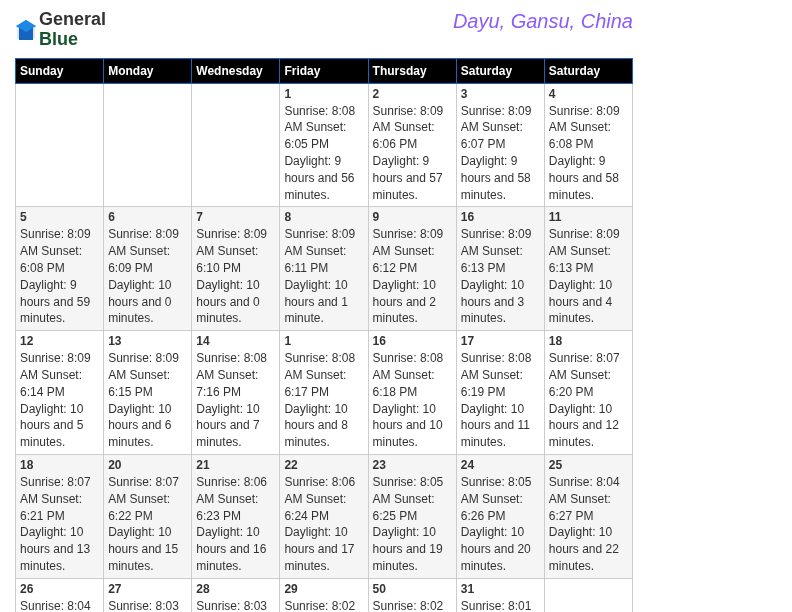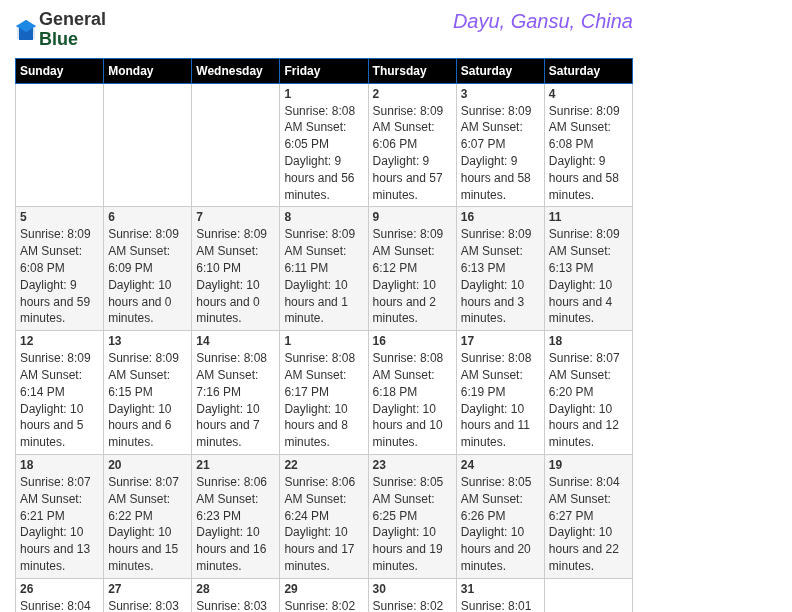--- a/index.html
+++ b/index.html
@@ -301,21 +301,21 @@
 and 19 minutes.</div>
           </td>
           <td>
             <span class="day-number">24</span>
             <div class="day-info">Sunrise: 8:05 AM
 Sunset: 6:26 PM
 Daylight: 10 hours
 and 20 minutes.</div>
           </td>
           <td>
-            <span class="day-number">19</span>
+            <span class="day-number">25</span>
             <div class="day-info">Sunrise: 8:04 AM
 Sunset: 6:27 PM
 Daylight: 10 hours
 and 22 minutes.</div>
           </td>
         </tr>
         <tr>
           <td>
             <span class="day-number">26</span>
             <div class="day-info">Sunrise: 8:04 AM
@@ -338,21 +338,21 @@
 and 26 minutes.</div>
           </td>
           <td>
             <span class="day-number">29</span>
             <div class="day-info">Sunrise: 8:02 AM
 Sunset: 6:31 PM
 Daylight: 10 hours
 and 28 minutes.</div>
           </td>
           <td>
-            <span class="day-number">30</span>
+            <span class="day-number">50</span>
             <div class="day-info">Sunrise: 8:02 AM
 Sunset: 6:32 PM
 Daylight: 10 hours
 and 30 minutes.</div>
           </td>
           <td>
             <span class="day-number">31</span>
             <div class="day-info">Sunrise: 8:01 AM
 Sunset: 6:33 PM
 Daylight: 10 hours

